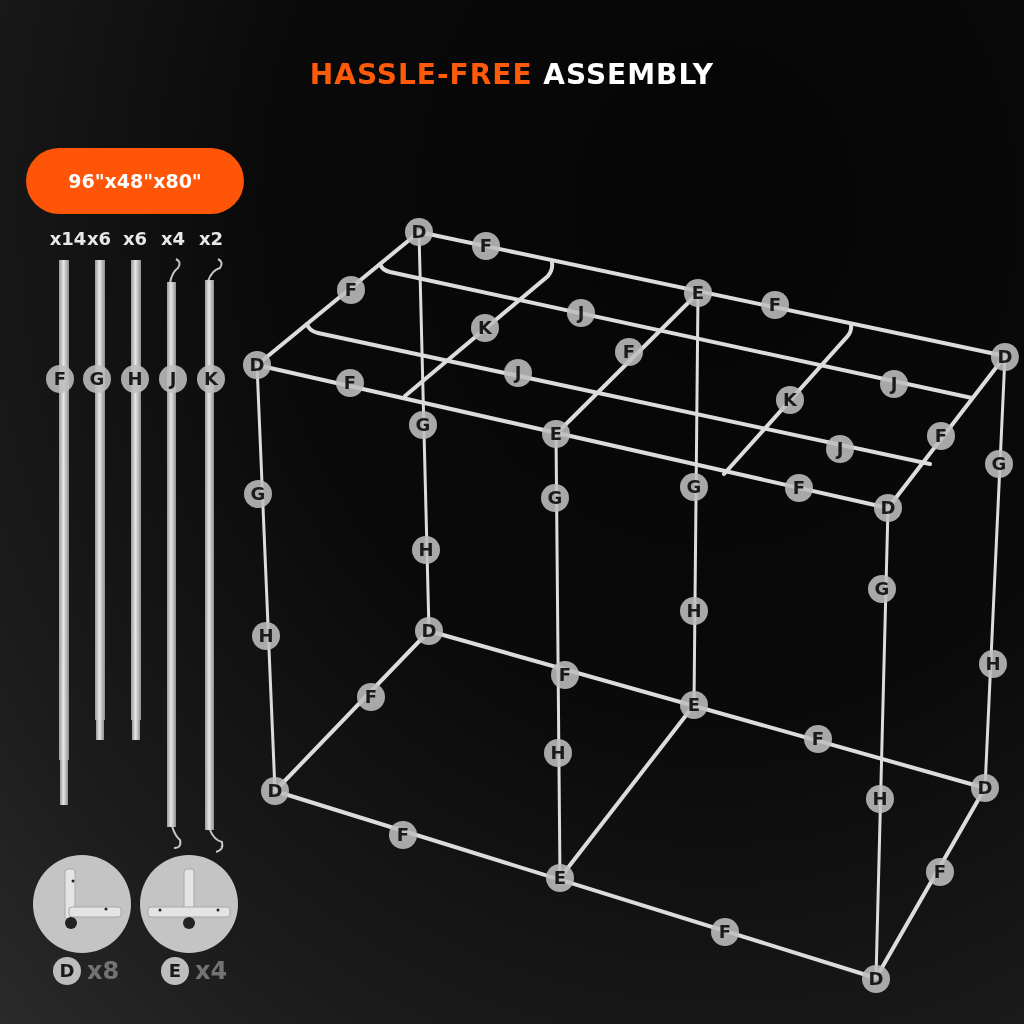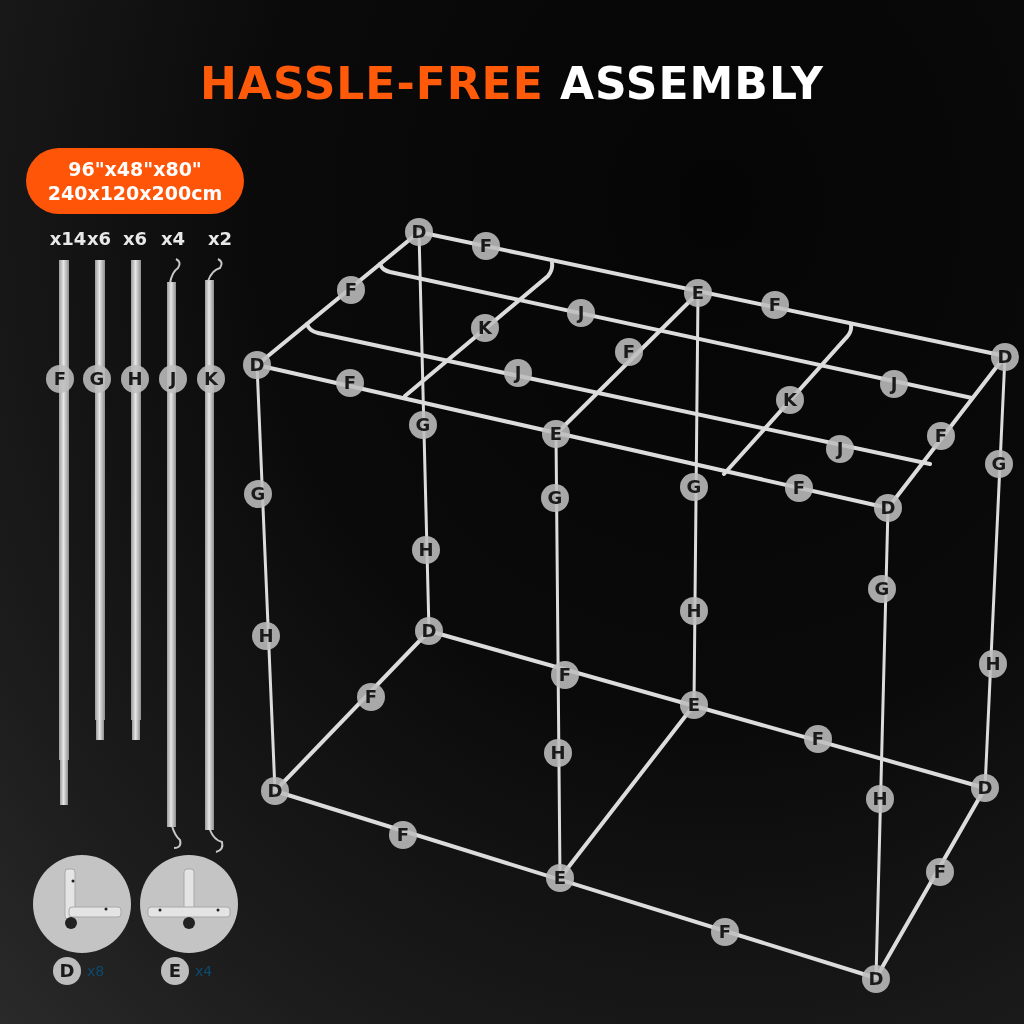--- a/index.html
+++ b/index.html
@@ -3,21 +3,21 @@
 <meta charset="utf-8">
 <style>
   html, body { margin: 0; padding: 0; }
   body {
     width: 1024px; height: 1024px; overflow: hidden; position: relative;
     background: radial-gradient(ellipse at 70% 20%, #050505 0%, #0a0a0a 45%, #1c1c1c 80%, #2a2a2a 100%);
     font-family: "DejaVu Sans", sans-serif;
   }
   .title {
     position: absolute; top: 58px; left: 0; width: 1024px; text-align: center;
-    font-family: "DejaVu Sans", sans-serif; font-weight: bold; font-size: 44px;
+    font-family: "DejaVu Sans", sans-serif; font-weight: bold; font-size: 28px;
     letter-spacing: 1px; color: #ffffff;
   }
   .title .accent { color: #ff5a0a; }
   .dims-pill {
     position: absolute; left: 26px; top: 148px; width: 218px; height: 66px;
     background: #ff5508; border-radius: 33px; color: #fff; text-align: center;
     font-weight: bold; font-size: 19px; line-height: 24px;
     display: flex; flex-direction: column; justify-content: center;
   }
   .qty-row { position: absolute; top: 228px; left: 0; height: 22px; }
@@ -29,41 +29,40 @@
     line-height: 28px; text-align: center; transform: translate(-50%, -50%);
   }
   .connector-circle {
     position: absolute; width: 98px; height: 98px; border-radius: 50%; background: #c4c4c4;
   }
   .connector-caption { position: absolute; display: flex; align-items: center; gap: 6px; }
   .connector-caption .badge {
     width: 28px; height: 28px; border-radius: 50%; background: #bdbdbd; color: #1a1a1a;
     font-weight: bold; font-size: 18px; line-height: 28px; text-align: center;
   }
-  .connector-caption .count { color: #0c4a6e; font-weight: normal; font-size: 14px; }
+  .connector-caption .count { color: #737373; font-weight: bold; font-size: 24px; }
 </style>
 </head>
 <body>
 
 <div class="title">
   <span class="accent">HASSLE-FREE</span>
   <span>ASSEMBLY</span>
 </div>
 
 <div class="dims-pill">
   <span>96"x48"x80"</span>
-  <span>240x120x200cm</span>
 </div>
 
 <div class="qty-row">
   <span class="qty" style="left:68px">x14</span>
   <span class="qty" style="left:99px">x6</span>
   <span class="qty" style="left:135px">x6</span>
   <span class="qty" style="left:173px">x4</span>
-  <span class="qty" style="left:220px">x2</span>
+  <span class="qty" style="left:211px">x2</span>
 </div>
 
 <svg class="main" width="1024" height="1024" viewBox="0 0 1024 1024">
   <defs>
     <linearGradient id="poleGrad" x1="0" x2="1" y1="0" y2="0">
       <stop offset="0" stop-color="#9a9a9a"></stop>
       <stop offset="0.45" stop-color="#e6e6e6"></stop>
       <stop offset="1" stop-color="#8e8e8e"></stop>
     </linearGradient>
   </defs>

